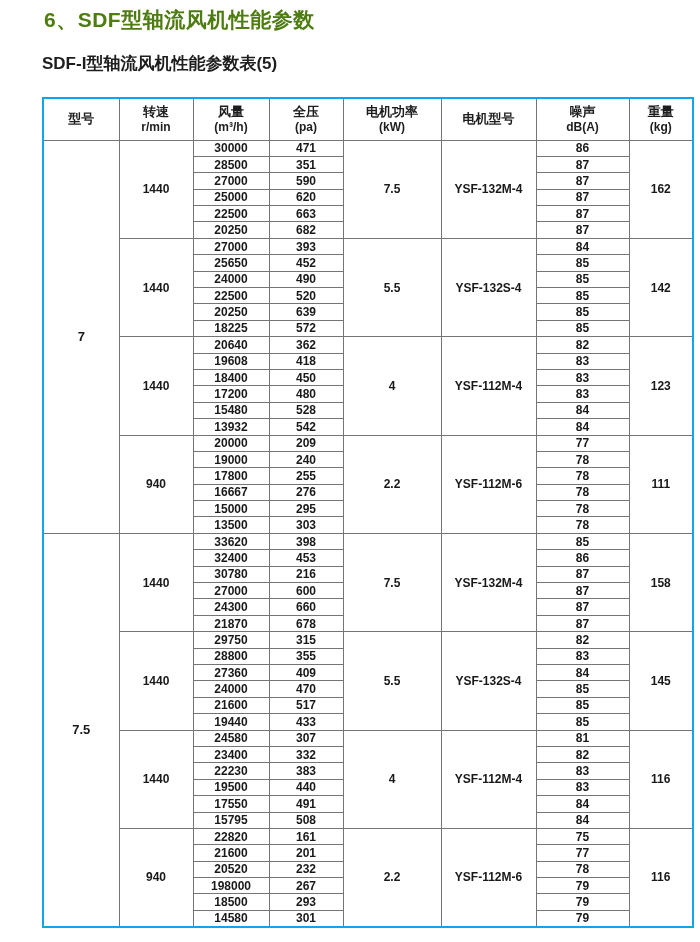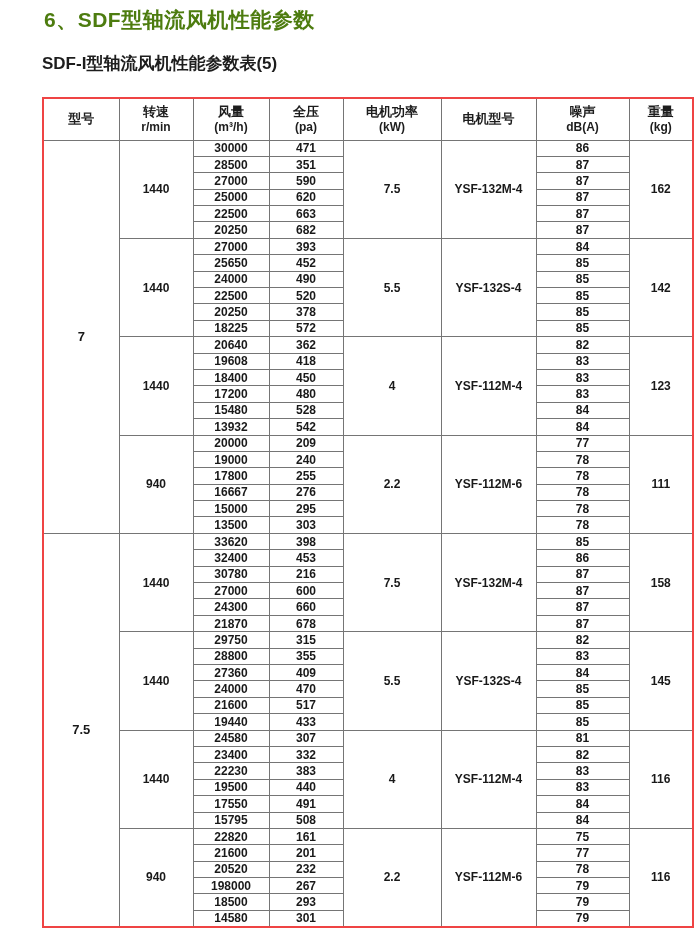--- a/index.html
+++ b/index.html
@@ -36,21 +36,21 @@
     color: #1d1d1d;
     white-space: nowrap;
   }
   table.perf-table {
     position: absolute;
     left: 42px;
     top: 97px;
     width: 650px;
     border-collapse: collapse;
     table-layout: fixed;
-    border: 2px solid #ef4444;
+    border: 2px solid #0ea5e9;
     padding-left: 7px;
   }
   .perf-table th,
   .perf-table td {
     border: 1px solid #757575;
     text-align: center;
     vertical-align: middle;
     padding: 0;
     font-weight: 700;
     overflow: hidden;
@@ -185,21 +185,21 @@
         <td>490</td>
         <td>85</td>
       </tr>
       <tr>
         <td>22500</td>
         <td>520</td>
         <td>85</td>
       </tr>
       <tr>
         <td>20250</td>
-        <td>378</td>
+        <td>639</td>
         <td>85</td>
       </tr>
       <tr>
         <td>18225</td>
         <td>572</td>
         <td>85</td>
       </tr>
       <tr>
         <td rowspan="6">1440</td>
         <td>20640</td>

